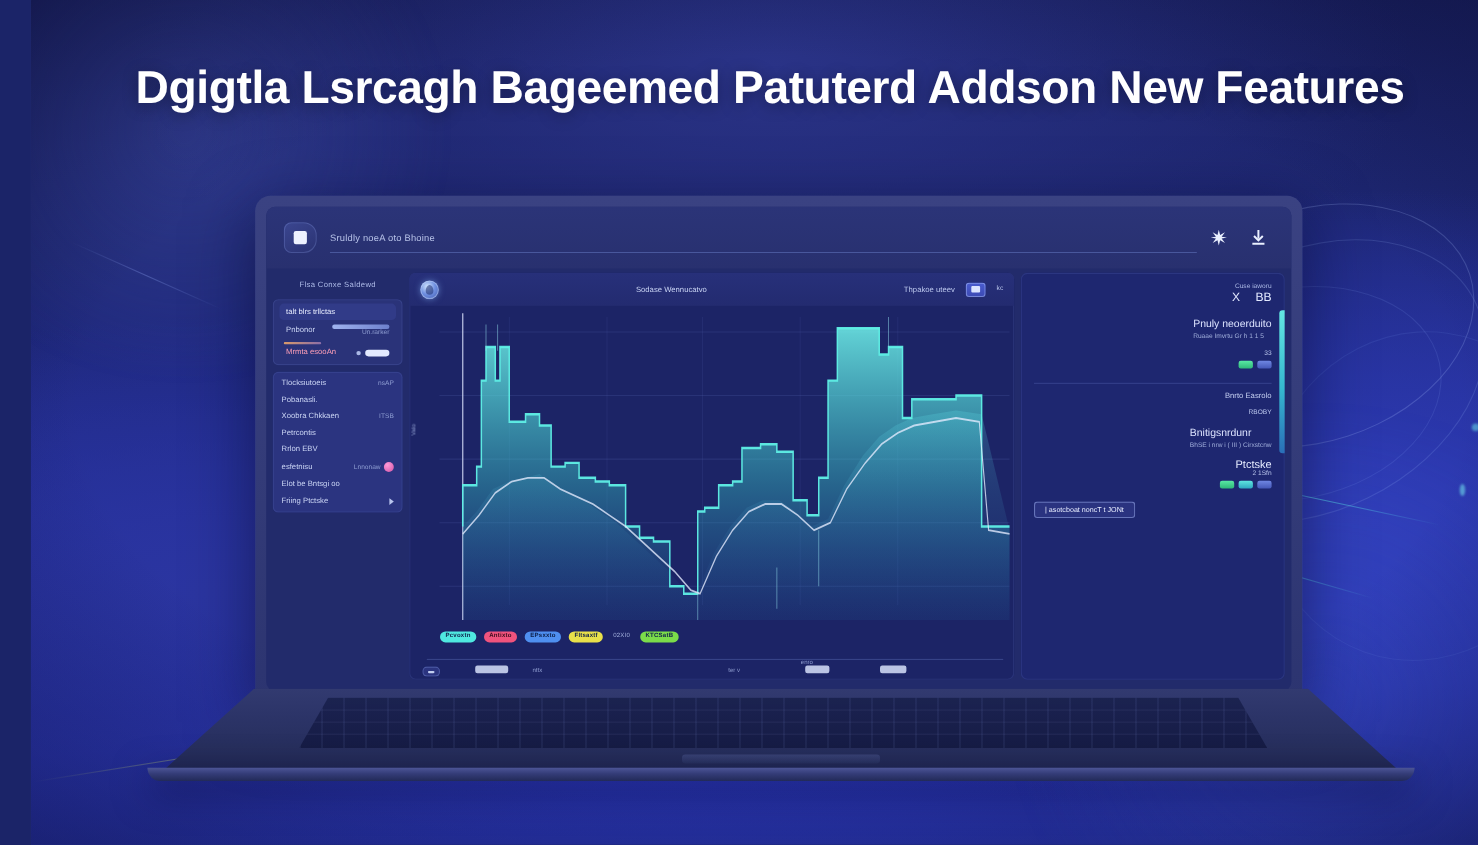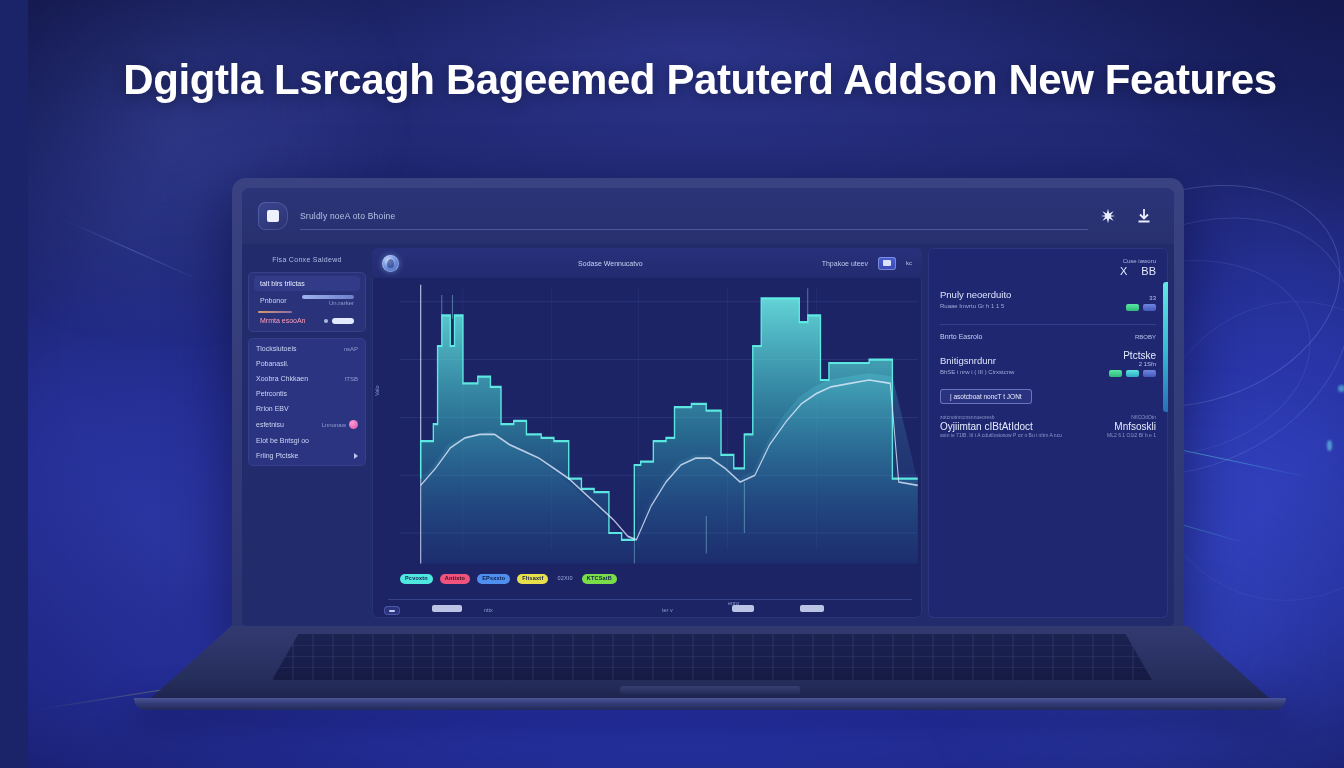--- a/index.html
+++ b/index.html
@@ -245,21 +245,21 @@
     padding:10px 12px;box-sizing:border-box;
     display:flex;flex-direction:column;
   }
   .rp-top{display:flex;justify-content:flex-end;margin-bottom:2px;}
   .rp-top-lbl{font-size:6px;color:#aab7e4;filter:blur(.2px);}
   .rp-icons{display:flex;gap:14px;justify-content:flex-end;margin-bottom:12px;}
   .rp-ic{font-size:11px;color:#e3e9ff;line-height:1;}
   .rp-sec{margin-bottom:6px;}
   .rp-h{font-size:9.5px;color:#dde4ff;margin-bottom:2px;filter:blur(.2px);}
   .rp-s{font-size:6px;color:#9fadda;line-height:1.45;filter:blur(.2px);}
-  .rp-row{display:flex;justify-content:space-between;align-items:flex-end;gap:8px;}
+  .rp-row{display:flex;justify-content:space-between;align-items:flex-end;gap:8px;flex-direction:column;}
   .rp-right{text-align:right;}
   .rp-num{font-size:6px;color:#b9c5ec;filter:blur(.2px);}
   .chips{display:flex;gap:4px;justify-content:flex-end;margin-top:3px;}
   .chip{width:13px;height:7px;border-radius:2px;}
   .chip.g{background:linear-gradient(180deg,#59e8a4,#2fb87a);}
   .chip.b{background:linear-gradient(180deg,#6f86e2,#4558b8);}
   .chip.c{background:linear-gradient(180deg,#5fe6e0,#2fa9c2);}
   .rp-div{height:1px;background:rgba(150,175,255,.18);margin:7px 0 8px;}
   .rp-link{font-size:7px;color:#c6d0f2;filter:blur(.2px);}
   .rp-btn{
@@ -523,35 +523,20 @@
                     <i class="chip g"></i>
                     <i class="chip c"></i>
                     <i class="chip b"></i>
                   </div>
                 </div>
               </div>
             </div>
 
             <div class="rp-btn">| asotcboat noncT t JONt</div>
 
-            <div class="rp-row">
-              <div>
-                <div class="rp-tiny">zotcnotnrccnsnnoeoresb</div>
-                <div class="rp-big">Oyjiimtan cIBtAtIdoct</div>
-                <div class="rp-tiny">astn ie 71IB. ItI t A cdutiIosiosow
-P oz n Bu i  nItm        A ncu</div>
-              </div>
-              <div class="rp-right">
-                <div class="rp-tiny">NfICOtIOtn</div>
-                <div class="rp-big">Mnfsoskli</div>
-                <div class="rp-tiny">ML2    6 1
-O1t2   BI
-b e 1</div>
-              </div>
-            </div>
 
             <div class="spacer"></div>
           </div>
 
         </div>
       </div>
     </div>
 
     <div class="deck"></div>
     <div class="kb">

